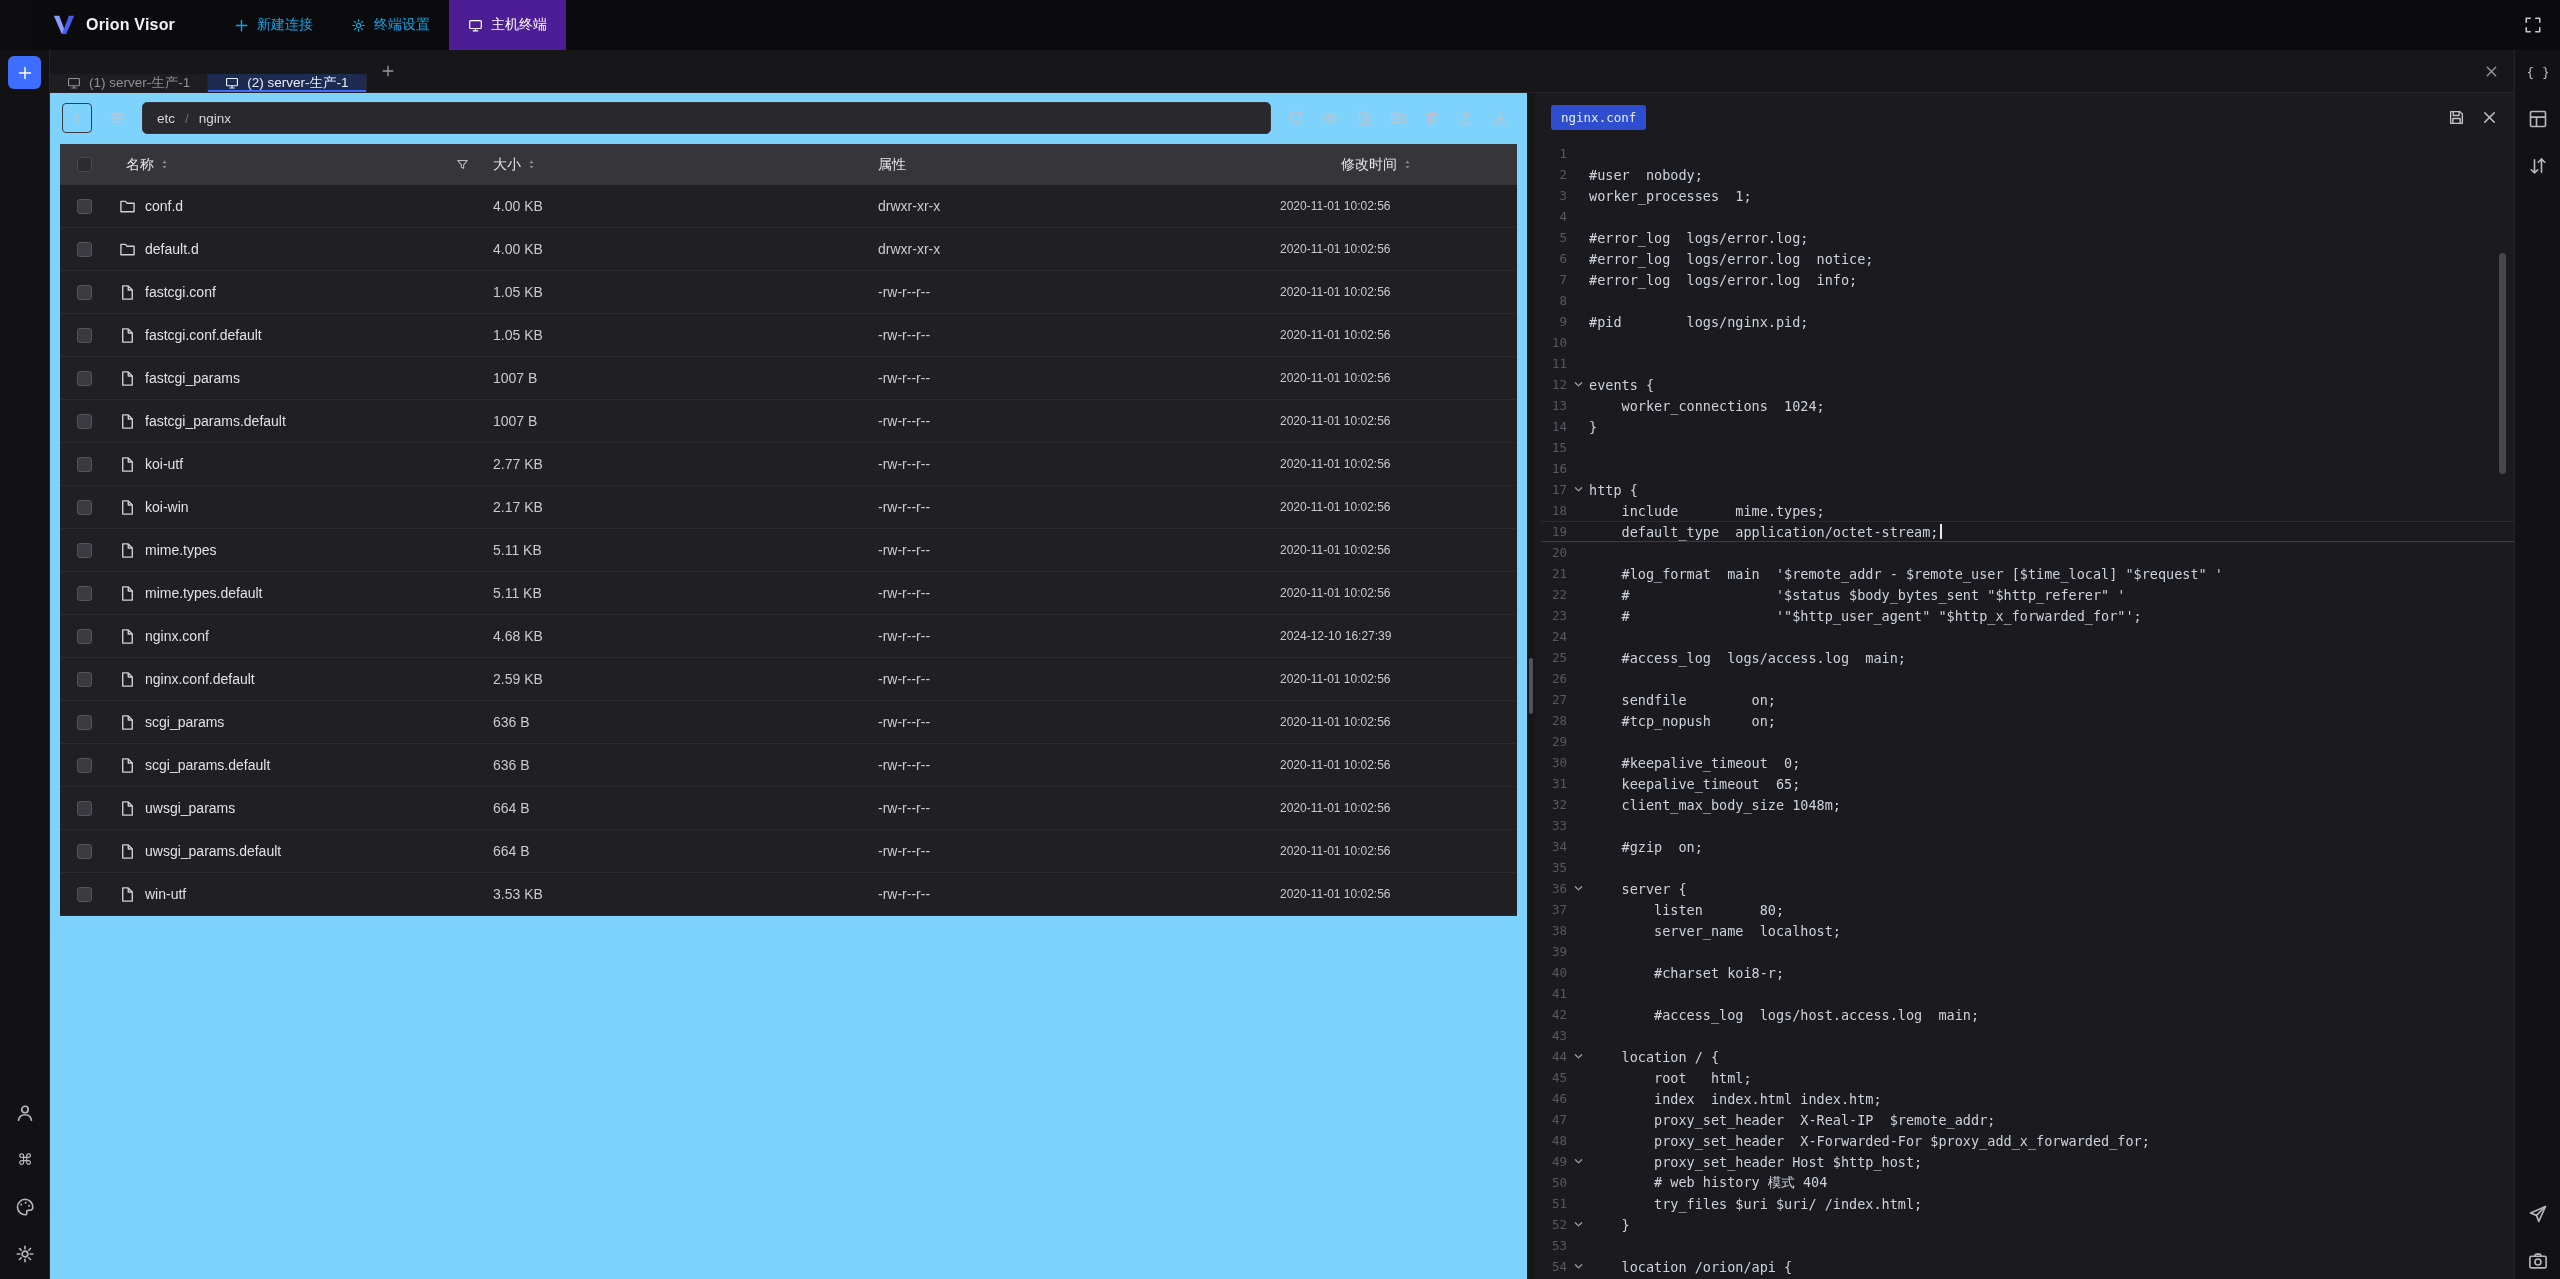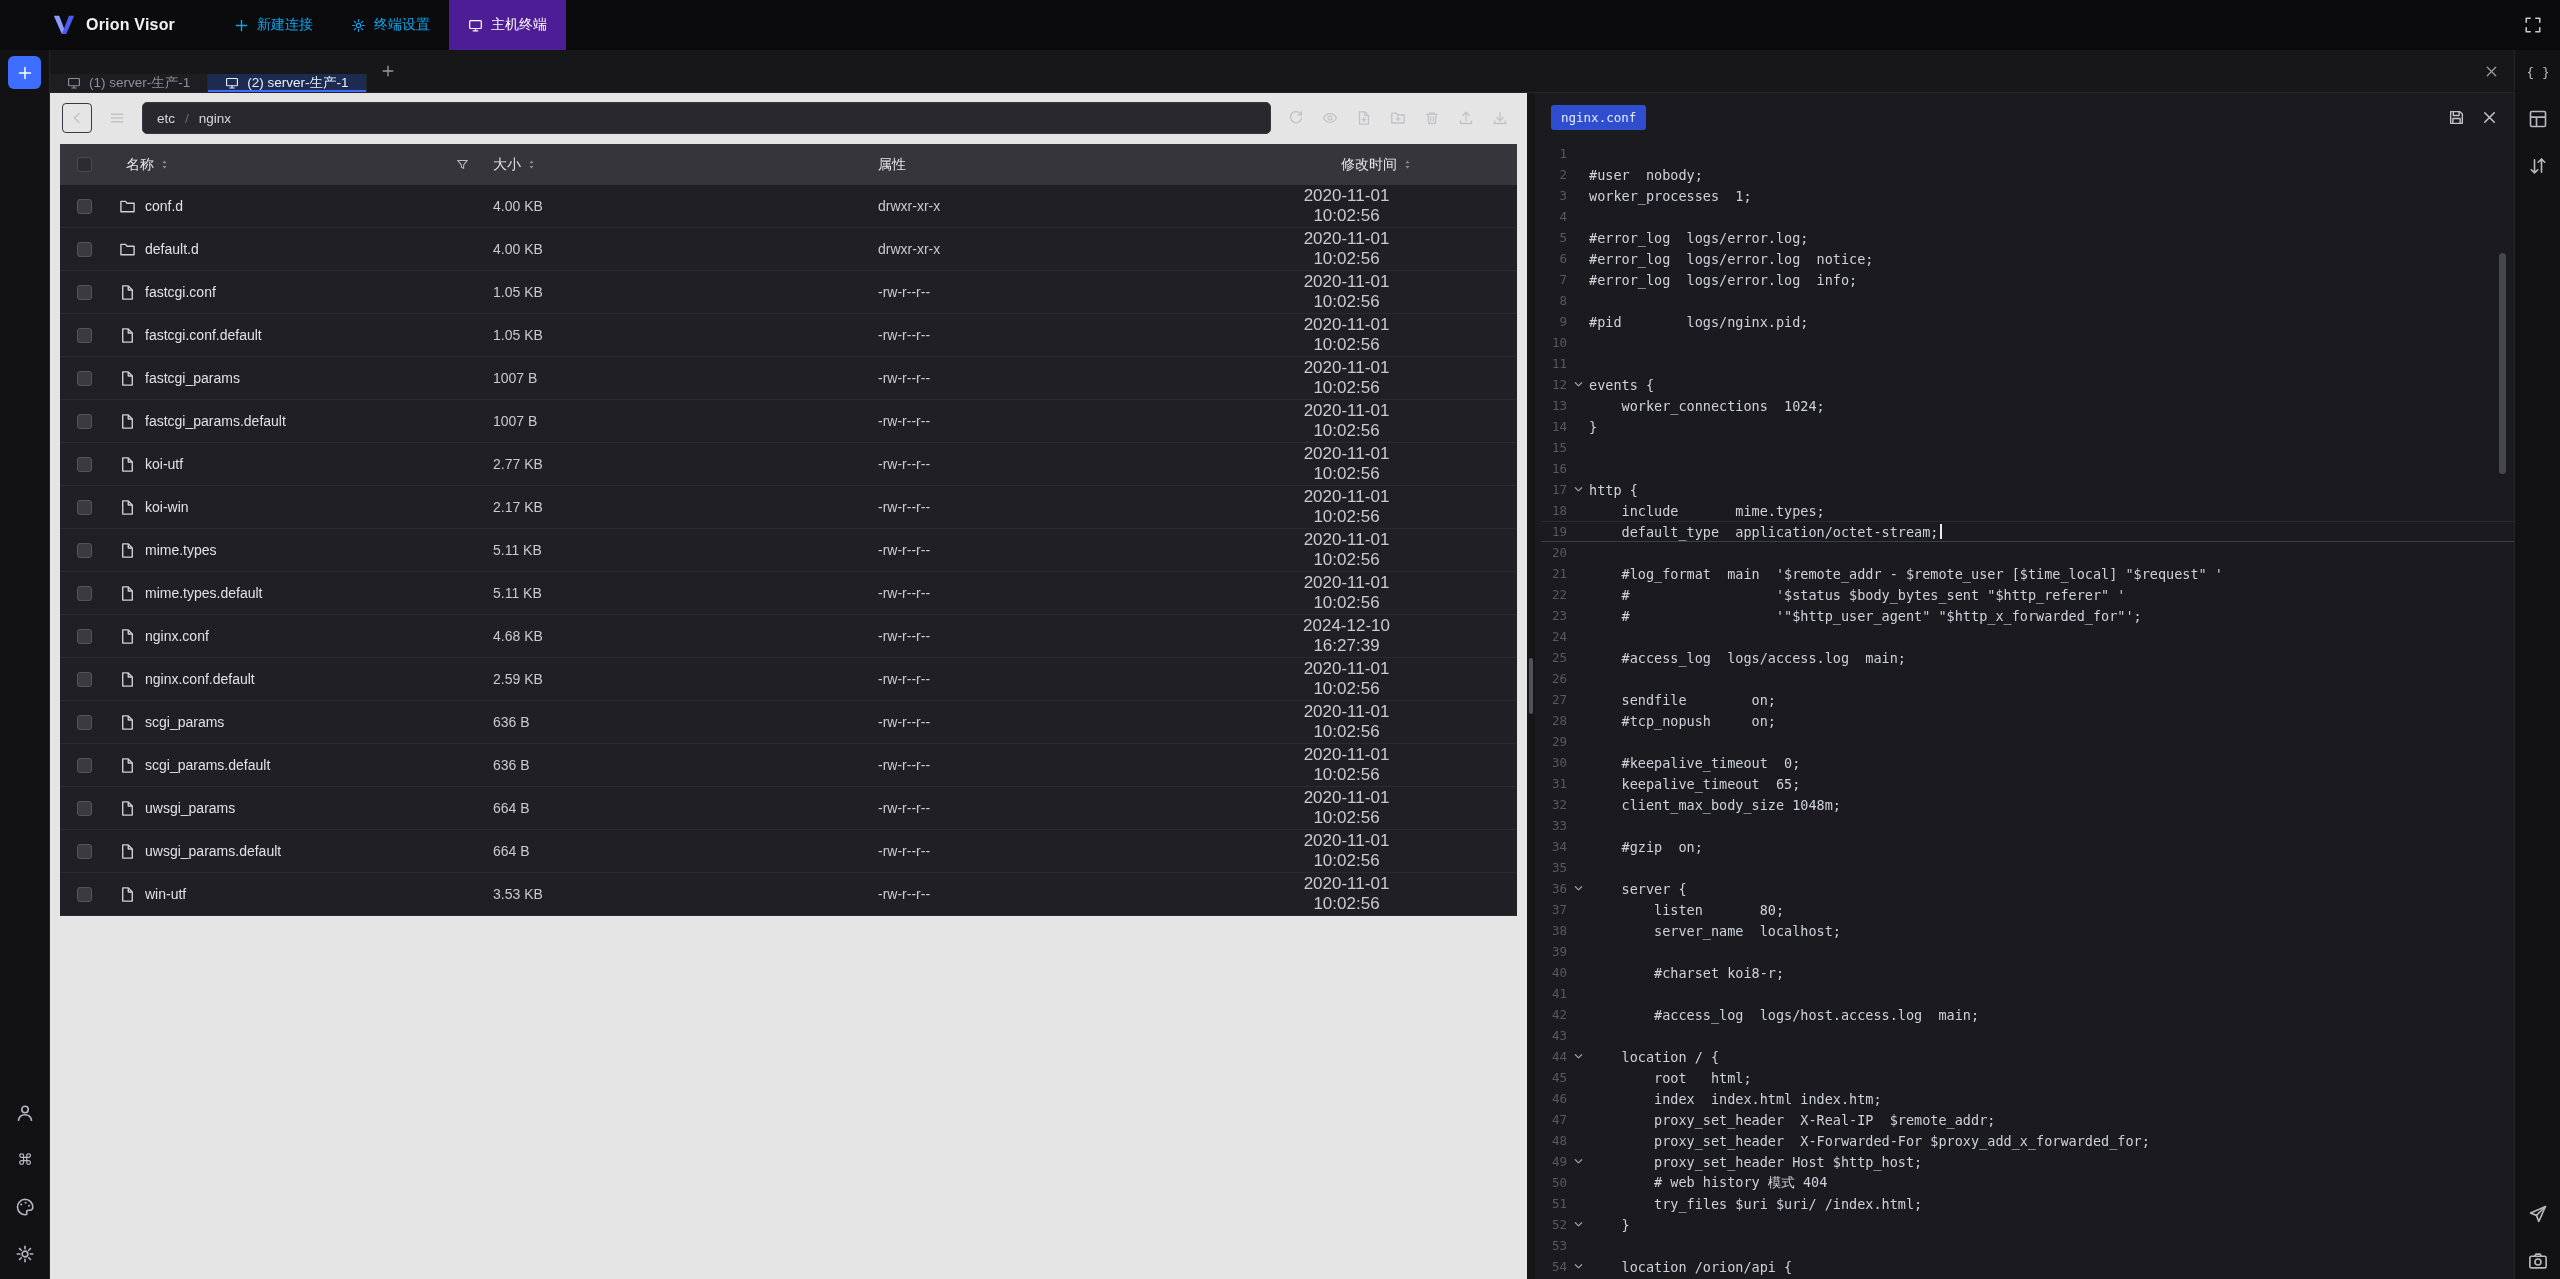--- a/index.html
+++ b/index.html
@@ -47,21 +47,21 @@
   .tab.active::after { content:""; position:absolute; left:0; right:0; bottom:0; height:2px; background:#3D6EFF; }
   .add-tab { width:42px; display:flex; align-items:center; justify-content:center; color:#9a9aa2; }
   .add-tab .ic { width:14px; height:14px; }
   .tabbar .spacer { flex:1; }
   .close-all { width:46px; display:flex; align-items:center; justify-content:center; color:#9a9aa2; }
   .close-all .ic { width:15px; height:15px; }
 
   .workspace { flex:1; min-height:0; display:flex; }
 
   
-  .file-panel { width:1477px; background:#e5e5e5; display:flex; flex-direction:column; }
+  .file-panel { width:1477px; background:#7dd3fc; display:flex; flex-direction:column; }
   .fp-toolbar { display:flex; align-items:center; gap:10px; padding:9px 12px 8px 12px; }
   .tool-btn { width:30px; height:30px; border-radius:4px; display:flex; align-items:center;
     justify-content:center; color:#c2c2c9; flex:none; }
   .tool-btn .ic { width:16px; height:16px; }
   .back-btn { border:1px solid #3a3a41; }
   .breadcrumb { flex:1; height:32px; background:#28282d; border:1px solid #37373d; border-radius:5px;
     display:flex; align-items:center; gap:10px; padding:0 14px; font-size:13.5px; }
   .crumb { color:#d8d8de; }
   .crumb-sep { color:#6b6b73; }
   .fp-actions { display:flex; gap:4px; }
@@ -76,21 +76,21 @@
   .sort-ic { width:11px; height:13px; color:#8a8a93; }
   .filter-btn { margin-left:auto; margin-right:16px; color:#b9b9c1; display:flex; }
   .filter-btn .ic { width:13px; height:13px; }
   .checkbox { width:15px; height:15px; border-radius:3px; background:#3a3a40; border:1px solid #54545b; }
   .t-head .checkbox { background:#2b2b30; border-color:#4a4a51; }
   .c-check { display:flex; justify-content:center; }
   .trow { height:43px; border-bottom:1px solid #2a2a2f; font-size:14px; color:#c9c9d0; background:#202024; }
   .c-name { display:flex; align-items:center; gap:9px; padding-left:11px; color:#e0e0e6; }
   .c-name .ic { width:17px; height:17px; color:#cfcfd6; flex:none; }
   .c-pad { padding-left:8px; }
-  .c-time { text-align:center; padding-right:104px; font-size:17px; }
+  .c-time { text-align:left; padding-right:104px; font-size:12px; }
 
   
   .splitter { width:8px; background:#161619; position:relative; }
   .splitter .handle { position:absolute; top:50%; left:50%; transform:translate(-50%,-50%);
     width:4px; height:56px; border-radius:2px; background:#52525a; }
 
   
   .editor-panel { flex:1; min-width:0; background:#1b1b1f; display:flex; flex-direction:column; position:relative; }
   .ed-toolbar { height:48px; display:flex; align-items:center; gap:16px; padding:0 16px; }
   .file-tag { background:#2E4ECF; color:#e7ecff; font-size:12.5px; padding:5px 10px; border-radius:3px;

